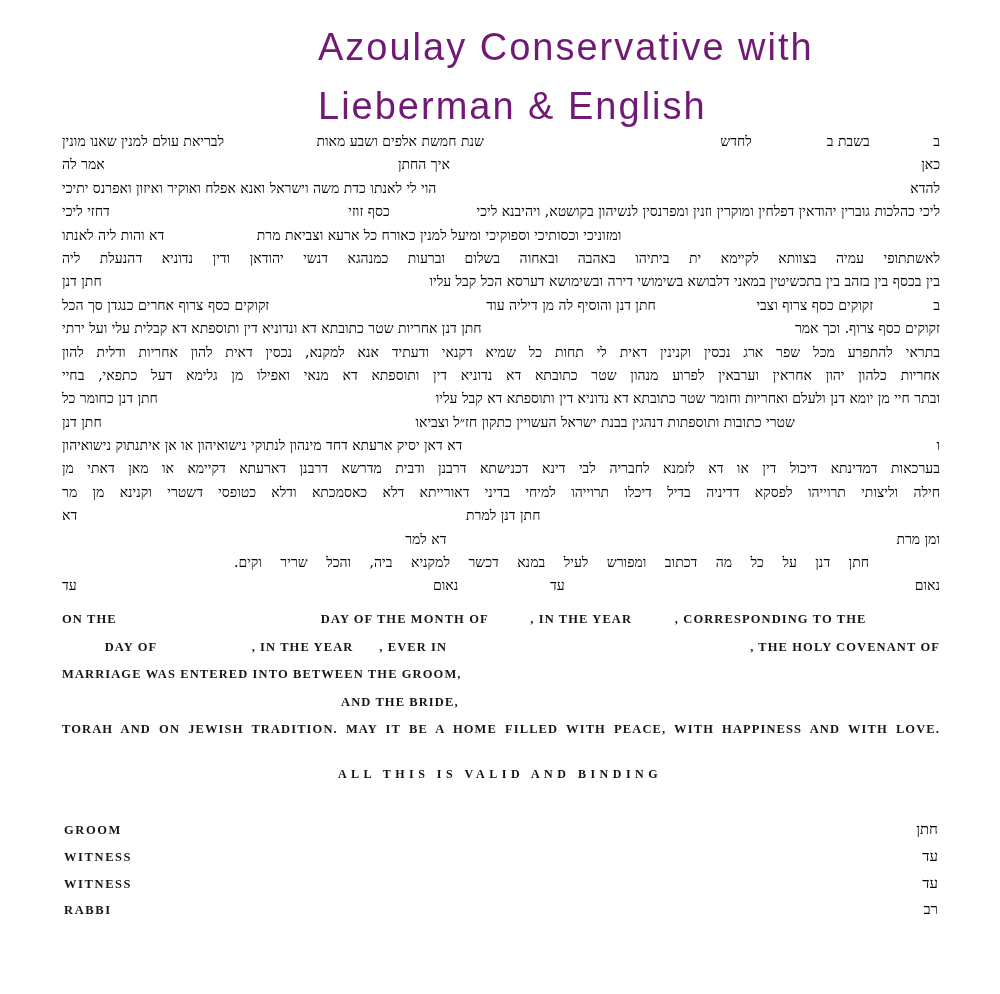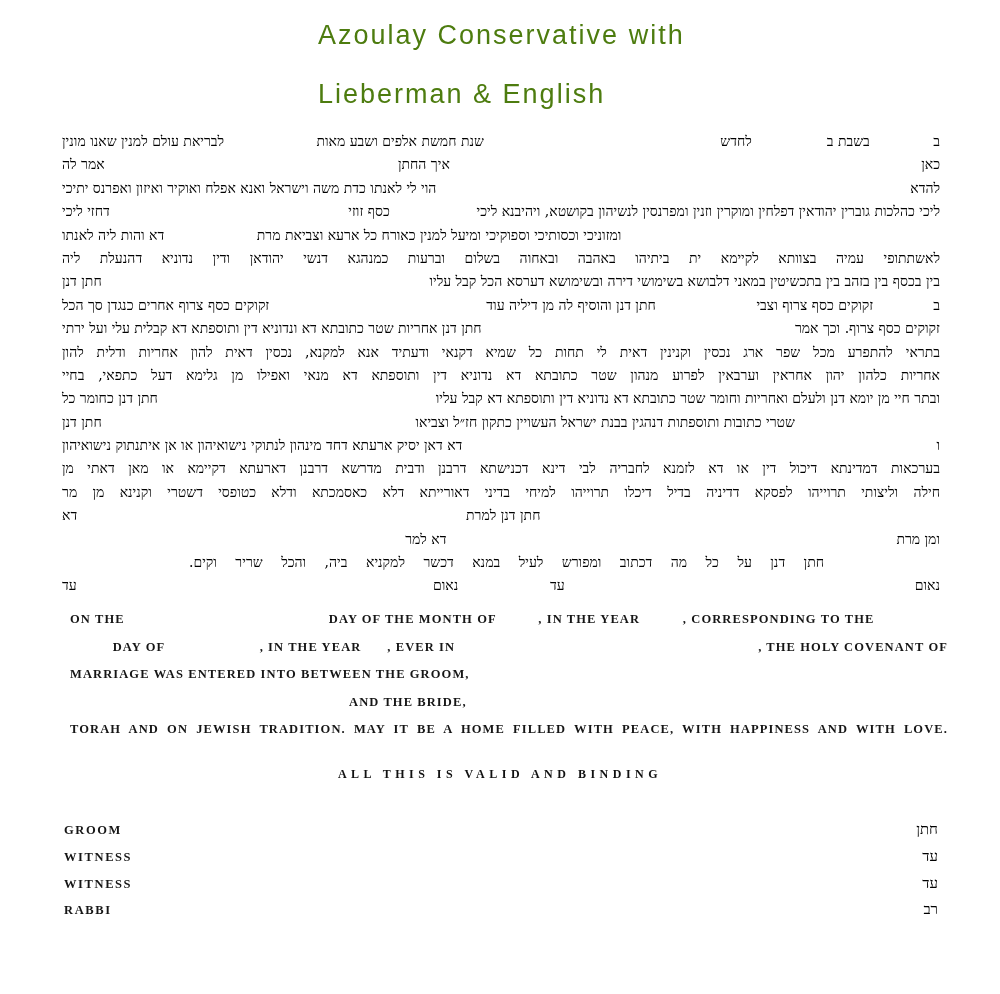--- a/index.html
+++ b/index.html
@@ -3,38 +3,38 @@
 <meta charset="utf-8">
 <style>
   html,body { margin:0; padding:0; }
   body {
     width:1000px; height:994px; background:#ffffff; color:#0b0b0b;
     font-family:"Liberation Serif", serif; position:relative; overflow:hidden;
   }
   .page { position:absolute; inset:0; background:#fff; }
 
   
-  .title { position:absolute; left:318px; top:6px; font-family:"Liberation Sans", sans-serif;
-           font-size:27px; letter-spacing:2px; color:#4d7c0f; font-weight:400; }
+  .title { position:absolute; left:318px; top:18px; font-family:"Liberation Sans", sans-serif;
+           font-size:38px; letter-spacing:2px; color:#701a75; font-weight:400; }
   .title .tline { height:59px; line-height:59px; white-space:nowrap; }
 
   
   .hebrew { position:absolute; top:130px; left:62px; width:878px; direction:rtl;
             font-family:"DejaVu Serif", serif; font-size:14px; color:#000; }
   .hline { display:flex; align-items:baseline; height:23.4px; line-height:23.4px; white-space:nowrap; }
   .hline.justify { display:block; text-align:justify; text-align-last:justify; white-space:normal;
                    height:23.4px; overflow:hidden; }
-  .hline.spread { display:block; margin-right:116px; word-spacing:14px; white-space:nowrap; }
+  .hline.spread { display:block; margin-right:71px; word-spacing:14px; white-space:nowrap; }
   .gap { display:block; flex-grow:1; flex-basis:0; min-width:4px; height:1px; }
   .seg { white-space:pre; }
 
   
   .english { position:absolute; top:606px; left:62px; width:878px;
              font-family:"Liberation Serif", serif; font-weight:bold; font-size:12.5px;
-             letter-spacing:1.1px; color:#161616;margin-left:8px; }
+             letter-spacing:1.1px; color:#161616; }
   .eline { display:flex; align-items:baseline; height:27.6px; line-height:27.6px; white-space:nowrap; }
   .eline.plain { display:block; }
   .eline.fill { display:block; text-align:justify; text-align-last:justify; white-space:normal; overflow:hidden; }
 
   
   .heading { position:absolute; top:767px; left:0; width:1000px; text-align:center;
              font-family:"Liberation Serif", serif; font-weight:bold; font-size:12px;
              letter-spacing:4.5px; color:#111; }
 
   

